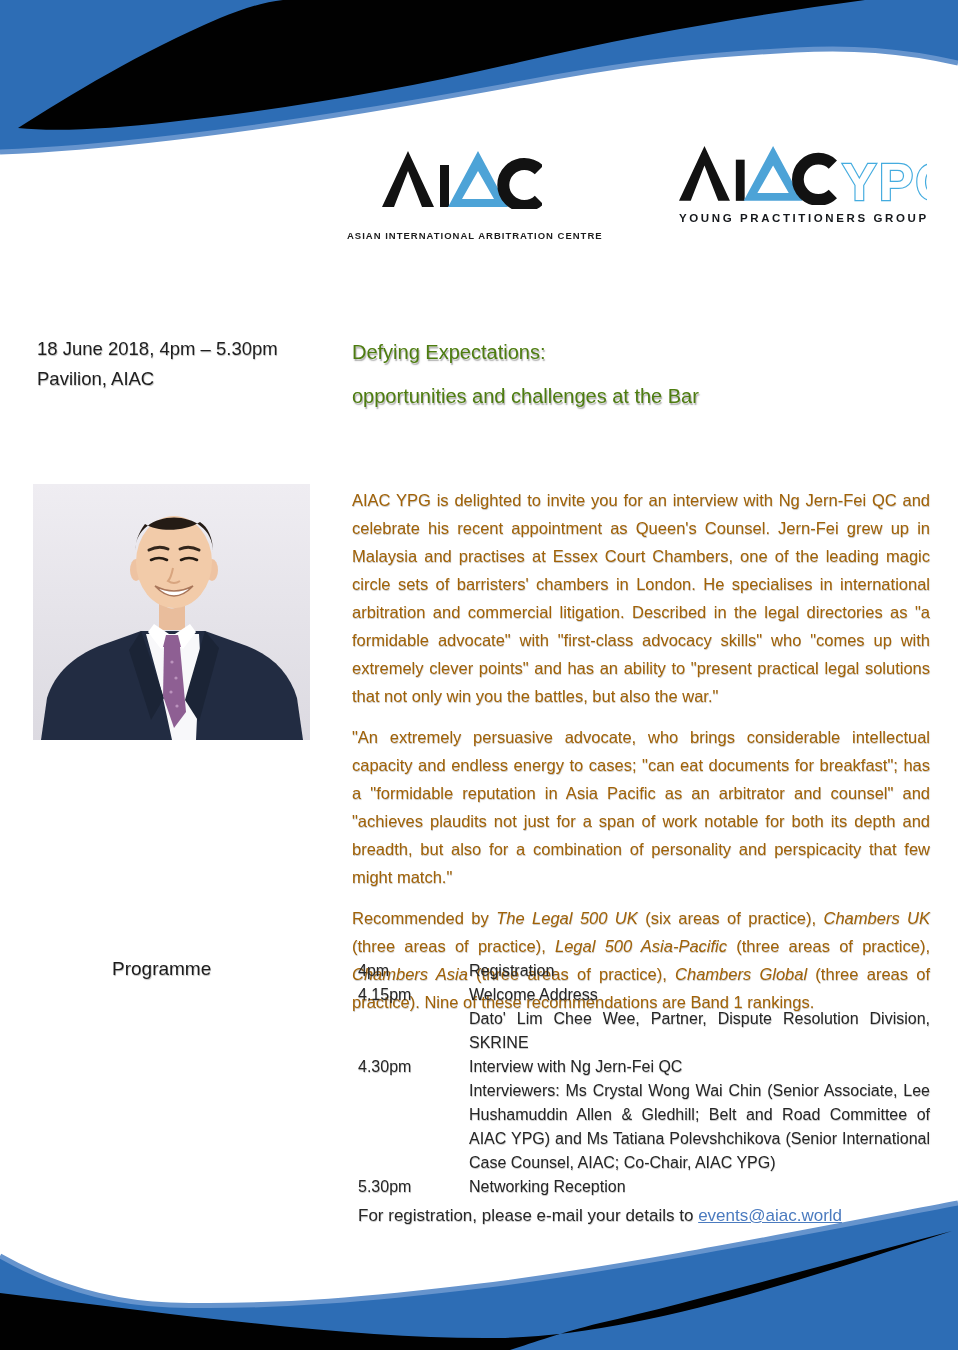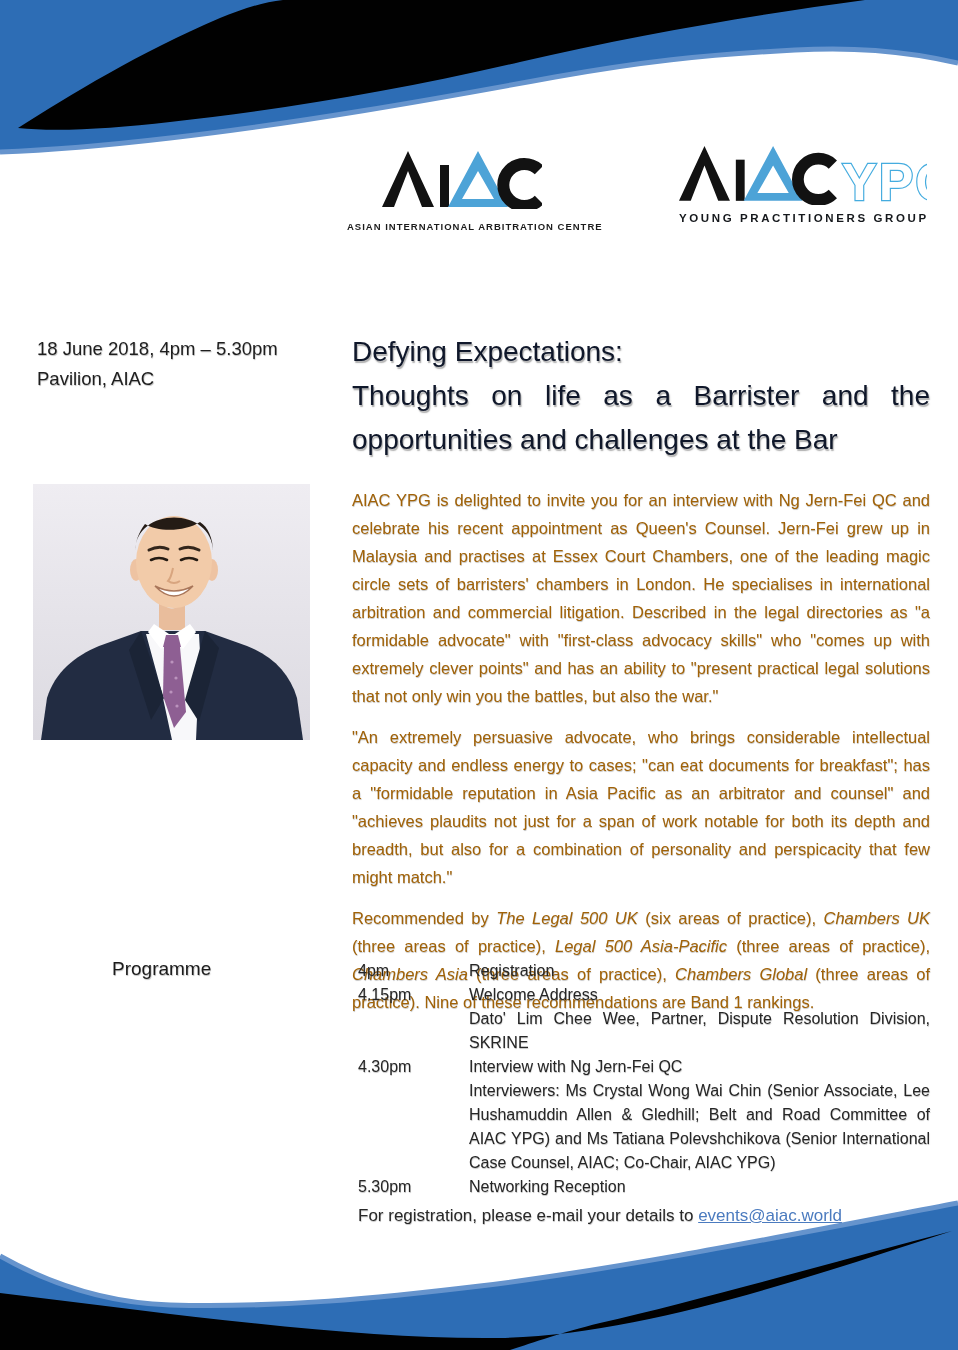--- a/index.html
+++ b/index.html
@@ -8,37 +8,37 @@
     font-family:"Liberation Sans",sans-serif;color:#262626;
   }
   
   .deco-top{position:absolute;top:0;left:0;width:958px;height:240px;}
   .deco-bottom{position:absolute;bottom:0;left:0;width:958px;height:155px;}
   
   .logo-aiac{position:absolute;left:347px;top:149px;width:230px;text-align:center;}
   .logo-ypg{position:absolute;left:679px;top:143px;width:248px;text-align:center;}
   .logo-mark{display:block;margin:0 auto;}
   .logo-tagline{
-    margin-top:12px;font-size:9.5px;font-weight:bold;letter-spacing:1px;
+    margin-top:21px;font-size:9.5px;font-weight:bold;letter-spacing:1px;
     color:#1c1c1c;white-space:nowrap;
   }
   .logo-tagline.ypg{font-size:11.5px;letter-spacing:2.6px;color:#15181c;margin-top:7px;}
   .ypg-text{
     font-family:"Liberation Sans",sans-serif;font-weight:bold;font-size:52px;
     fill:#ffffff;stroke:#45acdf;stroke-width:2.4px;letter-spacing:2px;paint-order:stroke fill;
   }
   
   .event-details{
     position:absolute;left:37px;top:334px;font-size:18.5px;line-height:30px;color:#1e1e1e;
     text-shadow:0.6px 1px 0.8px rgba(110,110,110,0.45);
   }
   
   .title{
-    position:absolute;left:352px;top:330px;width:578px;font-size:28px;line-height:44px;
-    color:#0f172a;text-shadow:1px 1.6px 1.2px rgba(90,90,90,0.5);
+    position:absolute;left:352px;top:330px;width:578px;font-size:20px;line-height:44px;
+    color:#4d7c0f;text-shadow:1px 1.6px 1.2px rgba(90,90,90,0.5);
   }
   .title .just{text-align:justify;text-align-last:justify;}
   
   .photo{position:absolute;left:33px;top:484px;width:277px;height:256px;}
   
   .body-copy{
     position:absolute;left:352px;top:486px;width:578px;font-size:16.5px;line-height:28px;
     text-align:justify;color:#a16207;text-shadow:0.4px 0.9px 0.7px rgba(110,110,110,0.4);
   }
   .body-copy p{margin:0 0 13px 0;}
@@ -94,21 +94,20 @@
     <div class="logo-tagline ypg">YOUNG PRACTITIONERS GROUP</div>
   </div>
 
   <div class="event-details">
     <div>18 June 2018, 4pm – 5.30pm</div>
     <div>Pavilion, AIAC</div>
   </div>
 
   <div class="title">
     <div>Defying Expectations:</div>
-    <div class="just">Thoughts on life as a Barrister and the</div>
     <div>opportunities and challenges at the Bar</div>
   </div>
 
   <svg class="photo" viewBox="0 0 277 256" role="img" aria-label="Portrait of Ng Jern-Fei QC in a navy suit and purple tie">
     <defs>
       <linearGradient id="photoBg" x1="0" y1="0" x2="0" y2="1">
         <stop offset="0" stop-color="#efedf2"></stop>
         <stop offset="1" stop-color="#dcdae1"></stop>
       </linearGradient>
     </defs>

